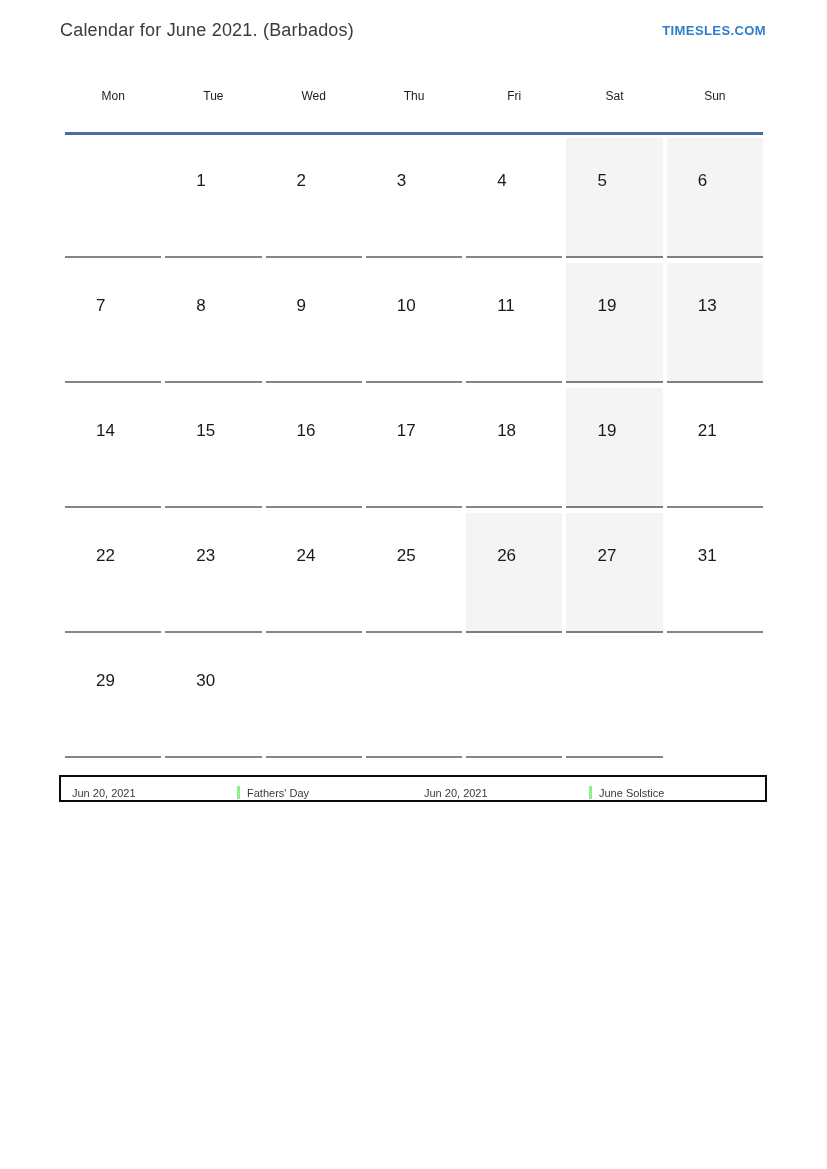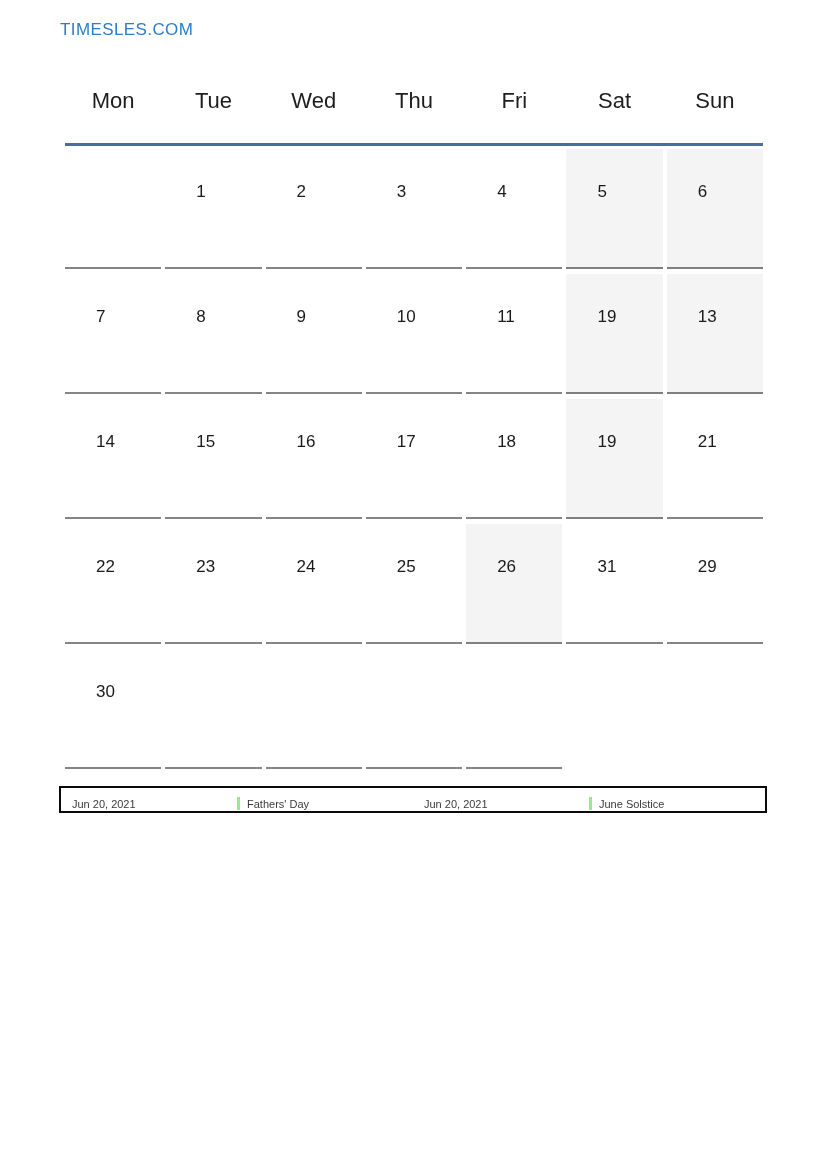--- a/index.html
+++ b/index.html
@@ -17,41 +17,42 @@
     align-items: center;
     padding: 20px 61px 0 60px;
   }
   .title {
     font-size: 18px;
     font-weight: 400;
     color: #3b3b3b;
     letter-spacing: 0.2px;
   }
   .brand {
-    font-size: 17px;
+    font-size: 13px;
     color: var(--brand-blue, #2e7ec7);
     text-decoration: none;
     letter-spacing: 0.4px;
     cursor: pointer;
+    font-weight: bold;
   }
   .calendar {
     margin-left: 65px;
     width: 698px;
   }
   .day-headers {
     display: grid;
     grid-template-columns: repeat(7, 1fr);
     column-gap: 4px;
     margin-top: 48px;
     padding-bottom: 29px;
     border-bottom: 3px solid var(--accent-line, #4a6d9e);
   }
   .day-header {
     text-align: center;
-    font-size: 22px;
+    font-size: 12px;
     color: #1d1d1d;
   }
   .weeks {
     display: grid;
     grid-template-columns: repeat(7, 1fr);
     column-gap: 4px;
     row-gap: 5px;
     margin-top: 3px;
   }
   .cell {
@@ -83,20 +84,21 @@
     height: 13px;
     background: var(--highlight-green, #90ee90);
     margin-right: 7px;
     flex: 0 0 auto;
   }
 </style>
 </head>
 <body>
 
 <div class="topbar">
+  <h1 class="title">Calendar for June 2021. (Barbados)</h1>
   <a class="brand">TIMESLES.COM</a>
 </div>
 
 <div class="calendar">
   <div class="day-headers">
       <div class="day-header">Mon</div>
       <div class="day-header">Tue</div>
       <div class="day-header">Wed</div>
       <div class="day-header">Thu</div>
       <div class="day-header">Fri</div>
@@ -123,20 +125,21 @@
       <div class="cell">16</div>
       <div class="cell">17</div>
       <div class="cell">18</div>
       <div class="cell weekend">19</div>
       <div class="cell">21</div>
       <div class="cell">22</div>
       <div class="cell">23</div>
       <div class="cell">24</div>
       <div class="cell">25</div>
       <div class="cell weekend">26</div>
+      <div class="cell weekend">27</div>
       <div class="cell">31</div>
       <div class="cell">29</div>
       <div class="cell">30</div>
       <div class="cell"></div>
       <div class="cell"></div>
       <div class="cell"></div>
       <div class="cell"></div>
     </div>
 </div>
 

